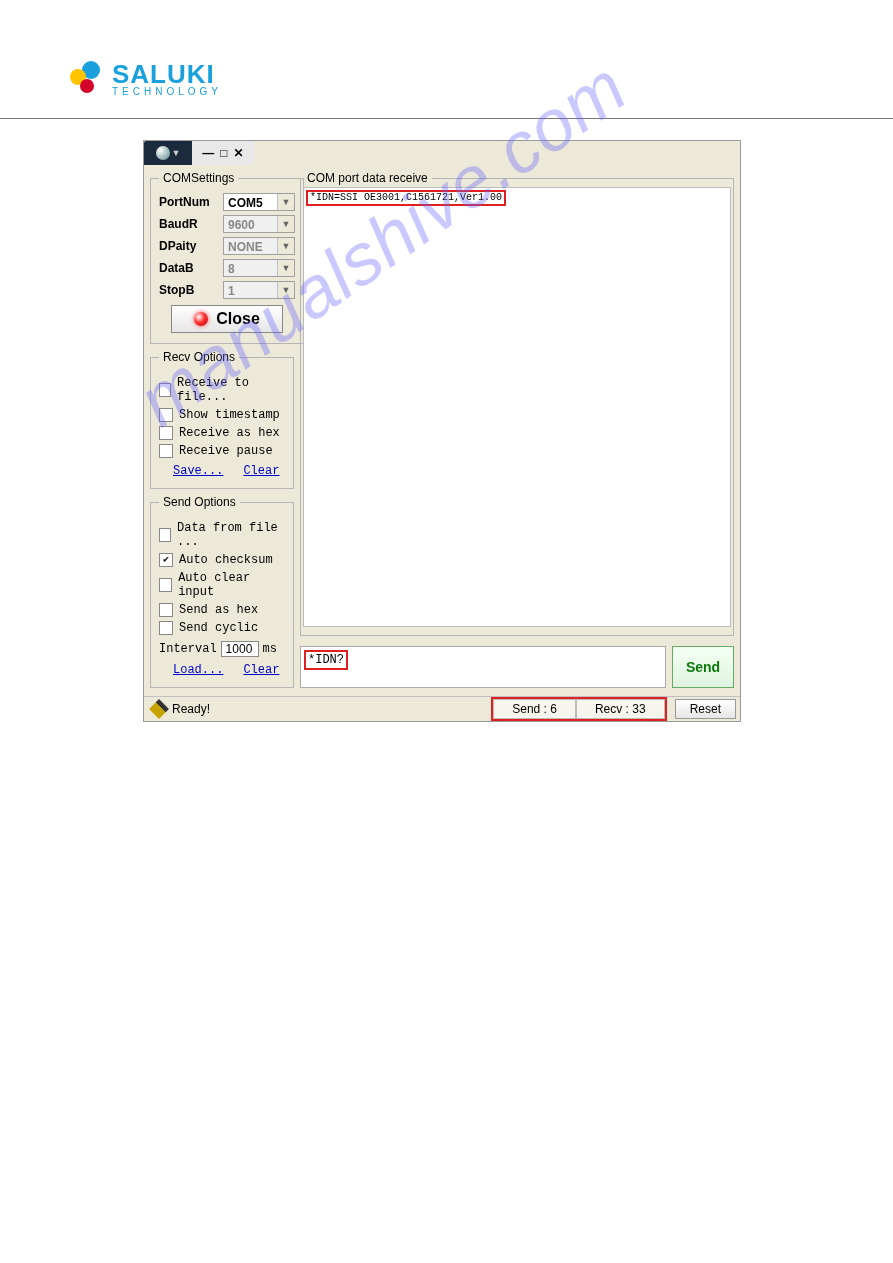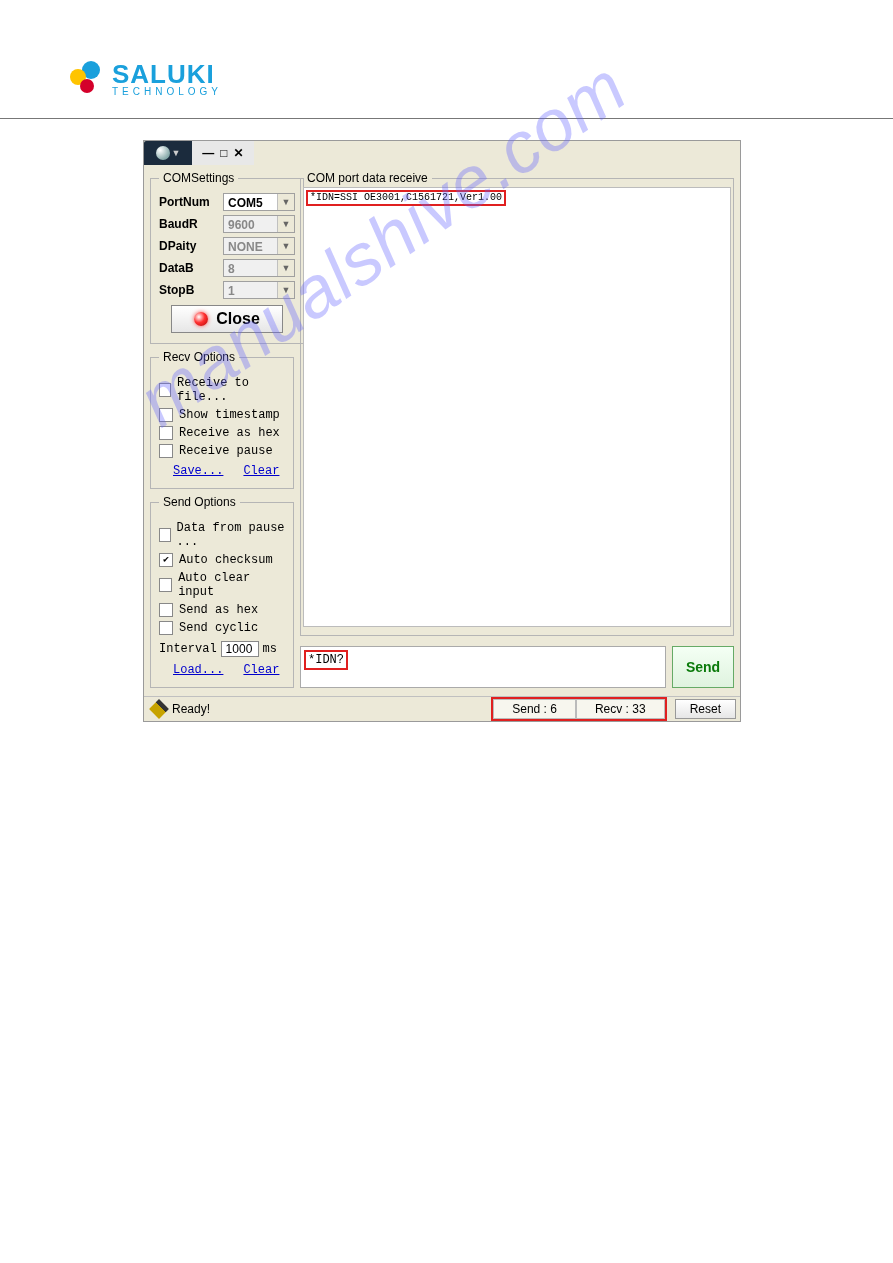--- a/index.html
+++ b/index.html
@@ -383,21 +383,21 @@
           <div class="link-row">
             <span class="linkish">Save...</span>
             <span class="linkish">Clear</span>
           </div>
         </fieldset>
 
         <fieldset style="margin-bottom:0;">
           <legend>Send Options</legend>
           <div class="chk-row">
             <span class="chk"></span>
-            <span>Data from pause ...</span>
+            <span>Data from file ...</span>
           </div>
           <div class="chk-row">
             <span class="chk">✔</span>
             <span>Auto checksum</span>
           </div>
           <div class="chk-row">
             <span class="chk"></span>
             <span>Auto clear input</span>
           </div>
           <div class="chk-row">

